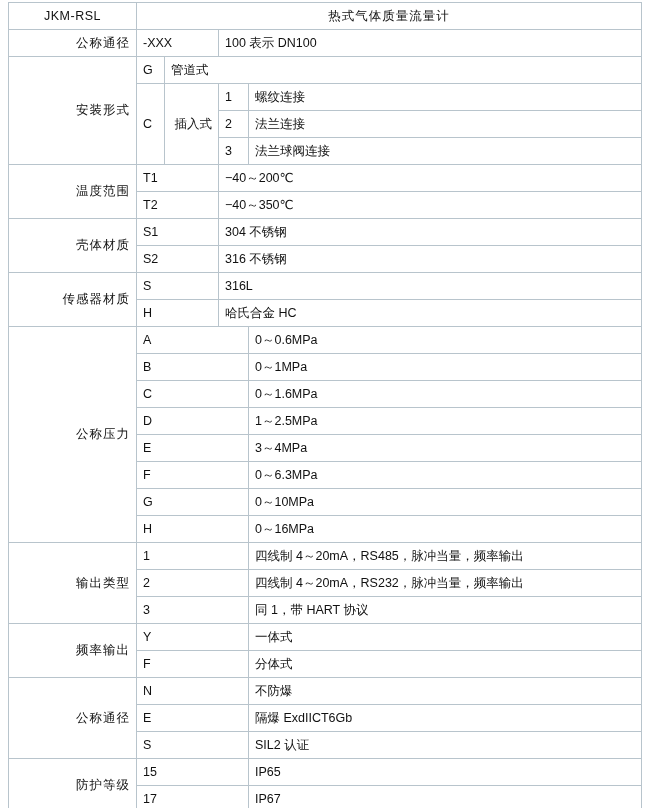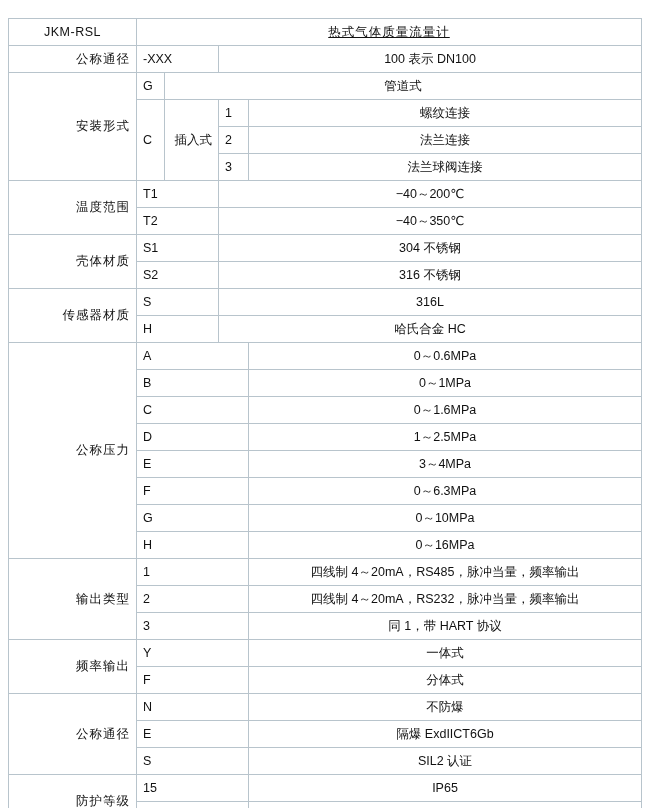--- a/index.html
+++ b/index.html
@@ -5,21 +5,21 @@
   html,body{margin:0;padding:0;background:#ffffff;}
   body{
     width:650px;height:808px;
     font-family:"Liberation Sans","DejaVu Sans",sans-serif;
     color:#111;
     -webkit-font-smoothing:antialiased;
   }
   #sheet{
     width:650px;height:808px;
     box-sizing:border-box;
-    padding:18px 8px 0 8px;
+    padding:2px 8px 0 8px;
   }
   table.spec{
     border-collapse:collapse;
     width:634px;
     table-layout:fixed;
   }
   table.spec td{
     border:1px solid #b8c4cc;
     font-size:12.5px;
     line-height:1.2;
@@ -38,29 +38,28 @@
     text-align:center;
     font-size:13.5px;
     letter-spacing:0.5px;
     background:#dde6ee;
   }
   td.title{
     text-align:center;
     font-size:14px;
     letter-spacing:1px;
     background:#dde6ee;
-    text-decoration:underline;
   }
   td.code{
     text-align:left;
     font-size:12.5px;
     width:30px;
   }
   td.desc{
-    text-align:center;
+    text-align:left;
     font-size:12.5px;
   }
   td.mid{
     text-align:right;
     font-size:12.5px;
   }
   .colw-a{width:128px;}
   .colw-b{width:28px;}
   .colw-c{width:54px;}
   .colw-d{width:30px;}

